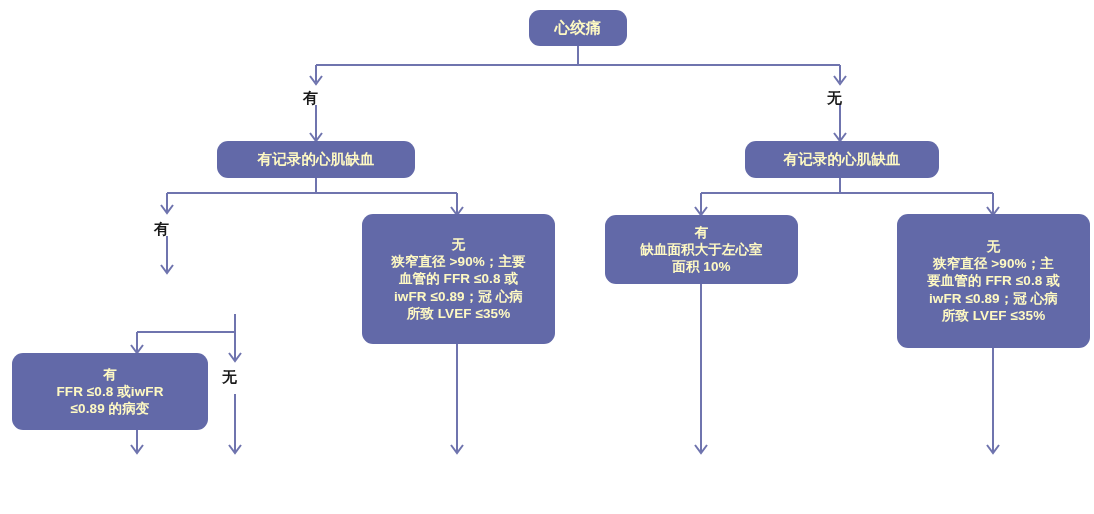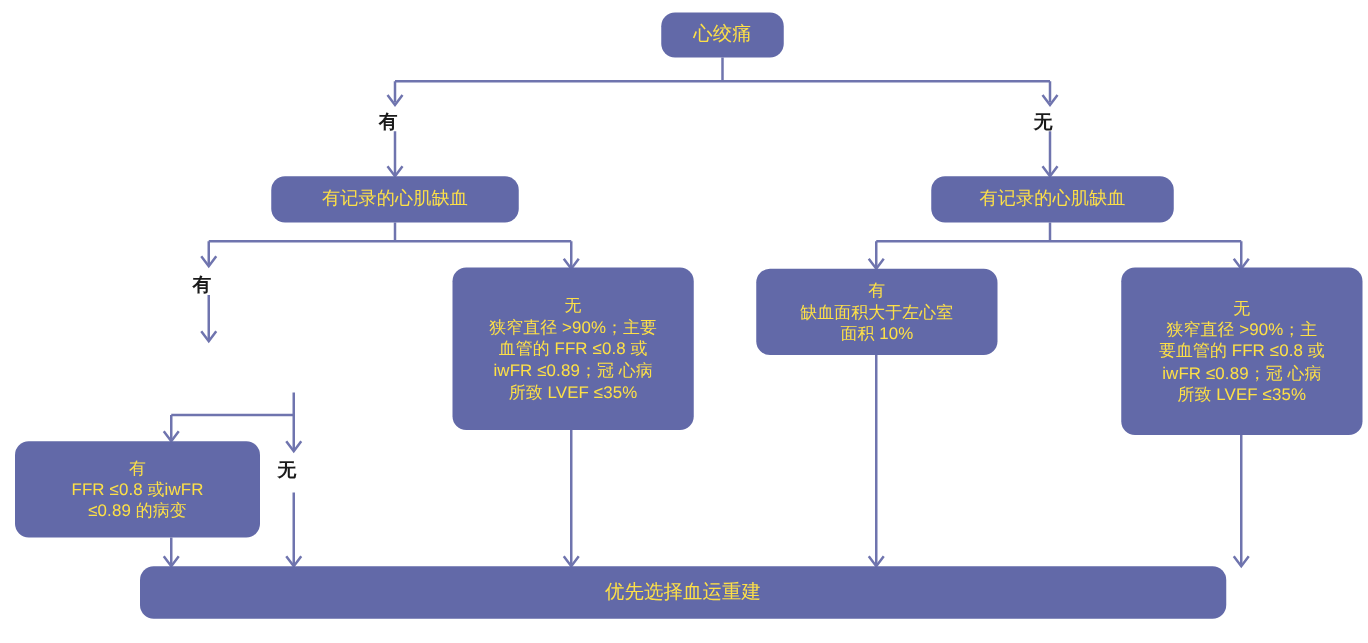--- a/index.html
+++ b/index.html
@@ -23,26 +23,26 @@
     top: 0;
     width: 1094px;
     height: 514px;
     pointer-events: none;
   }
   .node {
     position: absolute;
     box-sizing: border-box;
     background: #6269A8;
     border-radius: 11px;
-    color: #fde047;
+    color: #fef9c3;
     display: flex;
     align-items: center;
     justify-content: center;
     text-align: center;
-    font-weight: normal;
+    font-weight: bold;
     line-height: 1.28;
     letter-spacing: 0.1px;
     padding: 2px 6px;
     white-space: pre-line;
   }
   .node.small { font-size: 13.5px; }
   .node.med   { font-size: 14.5px; }
   .node.big   { font-size: 15.5px; }
   .edge-label {
     position: absolute;
@@ -133,21 +133,20 @@
 狭窄直径 &gt;90%；主
 要血管的 FFR ≤0.8 或
 iwFR ≤0.89；冠 心病
 所致 LVEF ≤35%</div>
 
 
   <div class="node small" style="left:12px; top:353px; width:196px; height:77px;">有
 FFR ≤0.8 或iwFR
 ≤0.89 的病变</div>
 
-  <div class="node big" style="left:112px; top:453px; width:869px; height:42px;">优先选择血运重建</div>
 
   <div class="edge-label" style="left:303px; top:90px;">有</div>
 
   <div class="edge-label" style="left:827px; top:90px;">无</div>
 
   <div class="edge-label" style="left:154px; top:221px;">有</div>
 
   <div class="edge-label" style="left:222px; top:369px;">无</div>
 
 </div>

